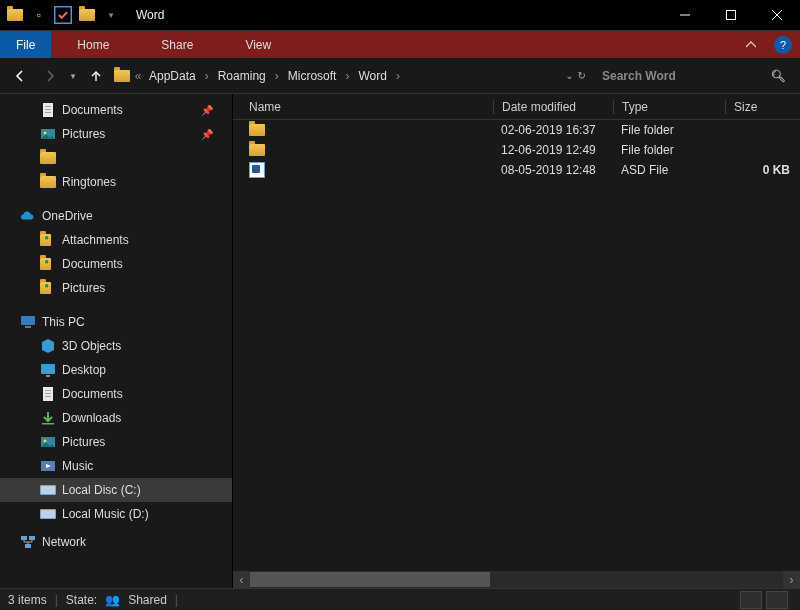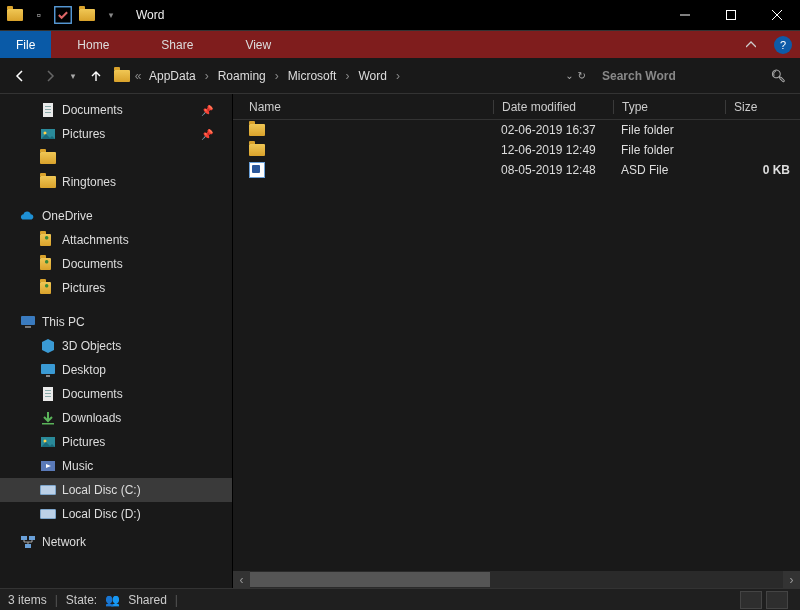--- a/index.html
+++ b/index.html
@@ -296,21 +296,21 @@
         <div class="tree-item child sel">
       <span class="ico">
             <div class="drive"></div>
           </span>
       <span>Local Disc (C:)</span>
     </div>
         <div class="tree-item child">
       <span class="ico">
             <div class="drive"></div>
           </span>
-      <span>Local Disc (D:)</span>
+      <span>Local Music (D:)</span>
     </div>
       </div>
     <div style="height:4px"></div>
     <div class="tree-item">
       <span class="ico">
           <svg width="16" height="14" viewBox="0 0 16 14">
             <rect x="1" y="1" width="6" height="4" fill="#6aa0d8"></rect>
             <rect x="9" y="1" width="6" height="4" fill="#6aa0d8"></rect>
             <rect x="5" y="9" width="6" height="4" fill="#6aa0d8"></rect>
             <path d="M4 5v2h8V5M8 7v2" stroke="#aaa" fill="none"></path>

